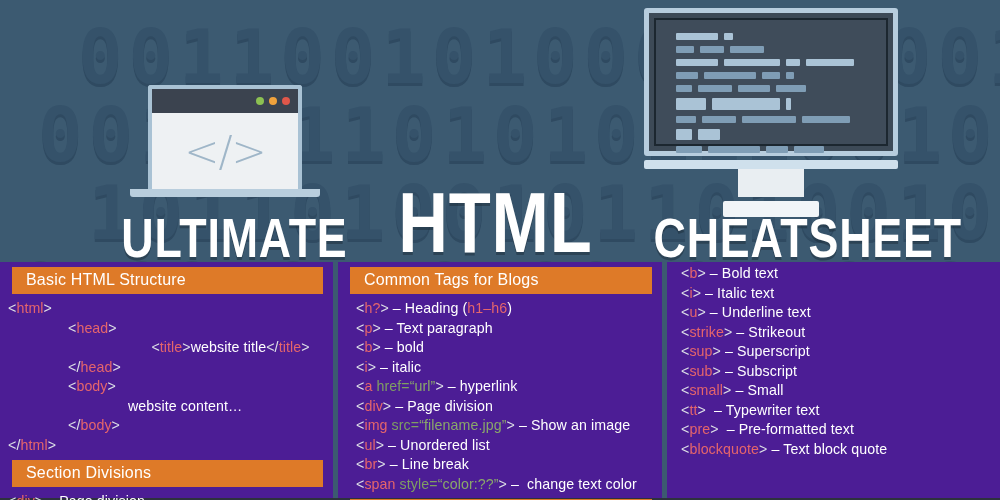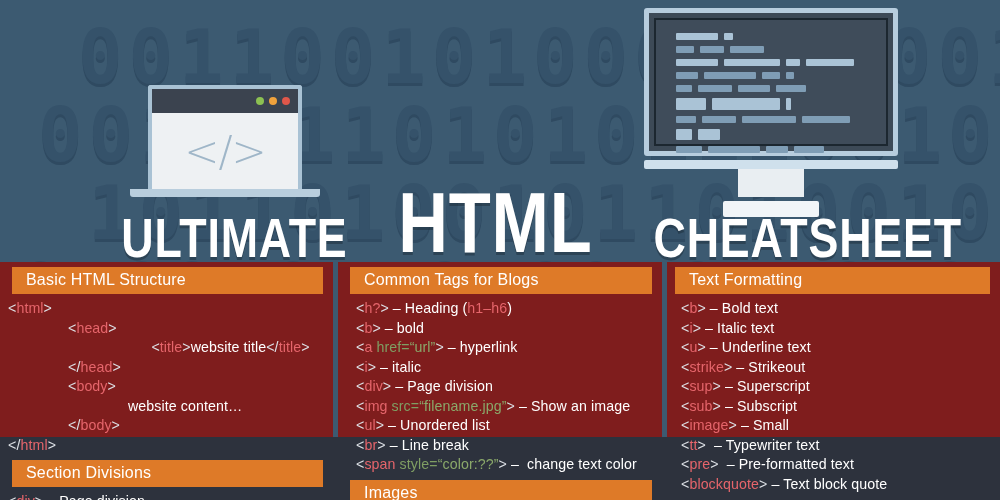--- a/index.html
+++ b/index.html
@@ -115,21 +115,21 @@
   .t-small { font-size:56px; }
   .t-big   { font-size:86px; margin:0 -6px; }
 
   
   .columns {
     position:absolute; top:262px; left:0;
     width:1000px; height:238px;
     display:flex;
     background:#2d323d;
   }
-  .col { position:relative; height:175px; background:#7f1d1d; }
+  .col { position:relative; height:236px; background:#4c1d95; }
   .col.c1 { width:333px; }
   .col.c2 { width:334px; border-left:5px solid #3c5a71; border-right:5px solid #3c5a71; }
   .col.c3 { width:333px; }
 
   .sec-head {
     background:#de7a28;
     color:#ffffff;
     font-size:16px;
     padding:4px 0 5px 14px;
     margin:5px 10px 3px 12px;
@@ -266,41 +266,41 @@
         </div>
         <div class="sec-head">Section Divisions</div>
         <div class="sec-body">
           <div class="line"><span class="punct">&lt;</span><span class="tag">div</span><span class="punct">&gt;</span><span class="desc"> – Page division</span></div>
         </div>
       </div>
     <div class="col c2">
         <div class="sec-head">Common Tags for Blogs</div>
         <div class="sec-body">
           <div class="line"><span class="punct">&lt;</span><span class="tag">h?</span><span class="punct">&gt;</span><span class="desc"> – Heading (</span><span class="hint">h1–h6</span><span class="desc">)</span></div>
+          <div class="line"><span class="punct">&lt;</span><span class="tag">p</span><span class="punct">&gt;</span><span class="desc"> – Text paragraph</span></div>
           <div class="line"><span class="punct">&lt;</span><span class="tag">b</span><span class="punct">&gt;</span><span class="desc"> – bold</span></div>
+          <div class="line"><span class="punct">&lt;</span><span class="tag">i</span><span class="punct">&gt;</span><span class="desc"> – italic</span></div>
           <div class="line"><span class="punct">&lt;</span><span class="tag">a </span><span class="attr">href=</span><span class="val">“url”</span><span class="punct">&gt;</span><span class="desc"> – hyperlink</span></div>
-          <div class="line"><span class="punct">&lt;</span><span class="tag">i</span><span class="punct">&gt;</span><span class="desc"> – italic</span></div>
           <div class="line"><span class="punct">&lt;</span><span class="tag">div</span><span class="punct">&gt;</span><span class="desc"> – Page division</span></div>
           <div class="line"><span class="punct">&lt;</span><span class="tag">img </span><span class="attr">src=</span><span class="val">“filename.jpg”</span><span class="punct">&gt;</span><span class="desc"> – Show an image</span></div>
           <div class="line"><span class="punct">&lt;</span><span class="tag">ul</span><span class="punct">&gt;</span><span class="desc"> – Unordered list</span></div>
           <div class="line"><span class="punct">&lt;</span><span class="tag">br</span><span class="punct">&gt;</span><span class="desc"> – Line break</span></div>
           <div class="line"><span class="punct">&lt;</span><span class="tag">span </span><span class="attr">style=</span><span class="val">“color:??”</span><span class="punct">&gt;</span><span class="desc"> –  change text color</span></div>
         </div>
         <div class="sec-head">Images</div>
       </div>
     <div class="col c3">
-        <div class="sec-head">Text Formatting</div>
         <div class="sec-body">
           <div class="line"><span class="punct">&lt;</span><span class="tag">b</span><span class="punct">&gt;</span><span class="desc"> – Bold text</span></div>
           <div class="line"><span class="punct">&lt;</span><span class="tag">i</span><span class="punct">&gt;</span><span class="desc"> – Italic text</span></div>
           <div class="line"><span class="punct">&lt;</span><span class="tag">u</span><span class="punct">&gt;</span><span class="desc"> – Underline text</span></div>
           <div class="line"><span class="punct">&lt;</span><span class="tag">strike</span><span class="punct">&gt;</span><span class="desc"> – Strikeout</span></div>
           <div class="line"><span class="punct">&lt;</span><span class="tag">sup</span><span class="punct">&gt;</span><span class="desc"> – Superscript</span></div>
           <div class="line"><span class="punct">&lt;</span><span class="tag">sub</span><span class="punct">&gt;</span><span class="desc"> – Subscript</span></div>
-          <div class="line"><span class="punct">&lt;</span><span class="tag">image</span><span class="punct">&gt;</span><span class="desc"> – Small</span></div>
+          <div class="line"><span class="punct">&lt;</span><span class="tag">small</span><span class="punct">&gt;</span><span class="desc"> – Small</span></div>
           <div class="line"><span class="punct">&lt;</span><span class="tag">tt</span><span class="punct">&gt;</span><span class="desc">  – Typewriter text</span></div>
           <div class="line"><span class="punct">&lt;</span><span class="tag">pre</span><span class="punct">&gt;</span><span class="desc">  – Pre-formatted text</span></div>
           <div class="line"><span class="punct">&lt;</span><span class="tag">blockquote</span><span class="punct">&gt;</span><span class="desc"> – Text block quote</span></div>
         </div>
       </div>
   </div>
 
 </div>
 
 </body></html>

